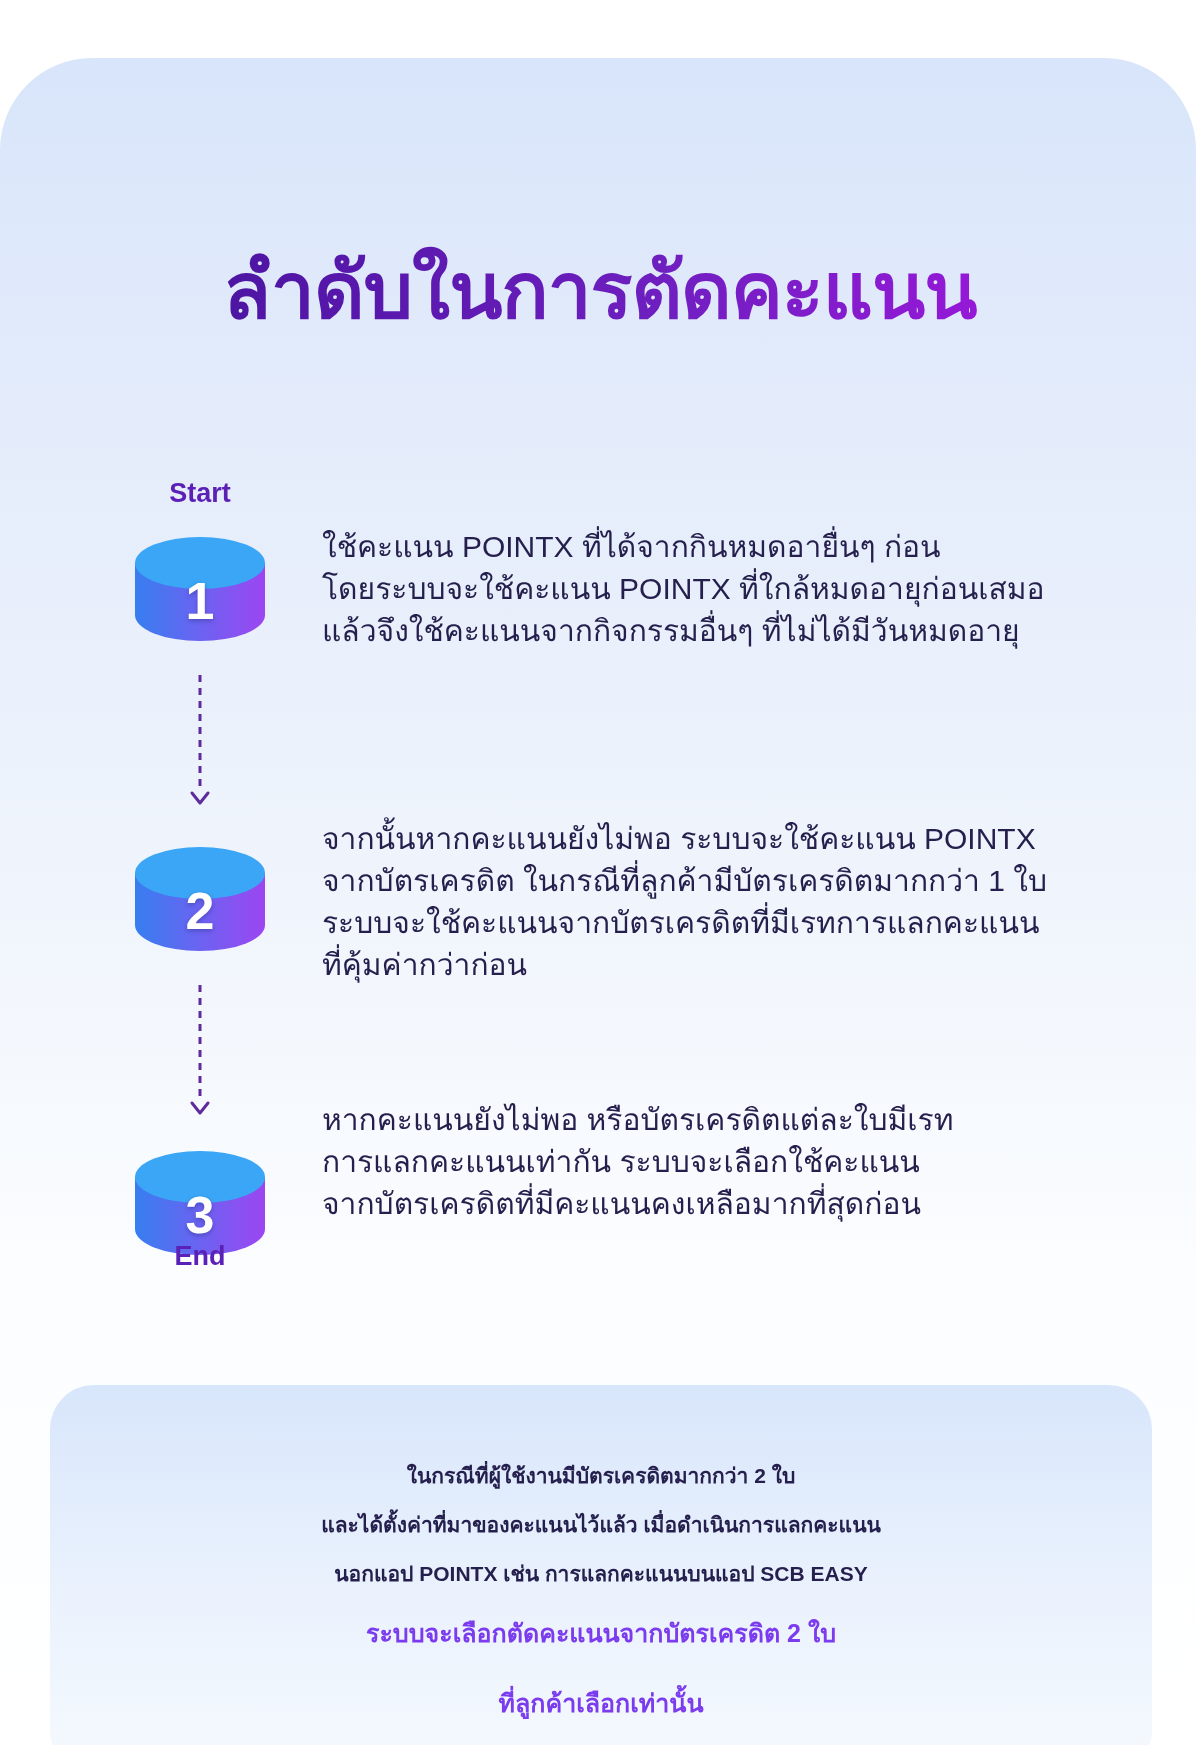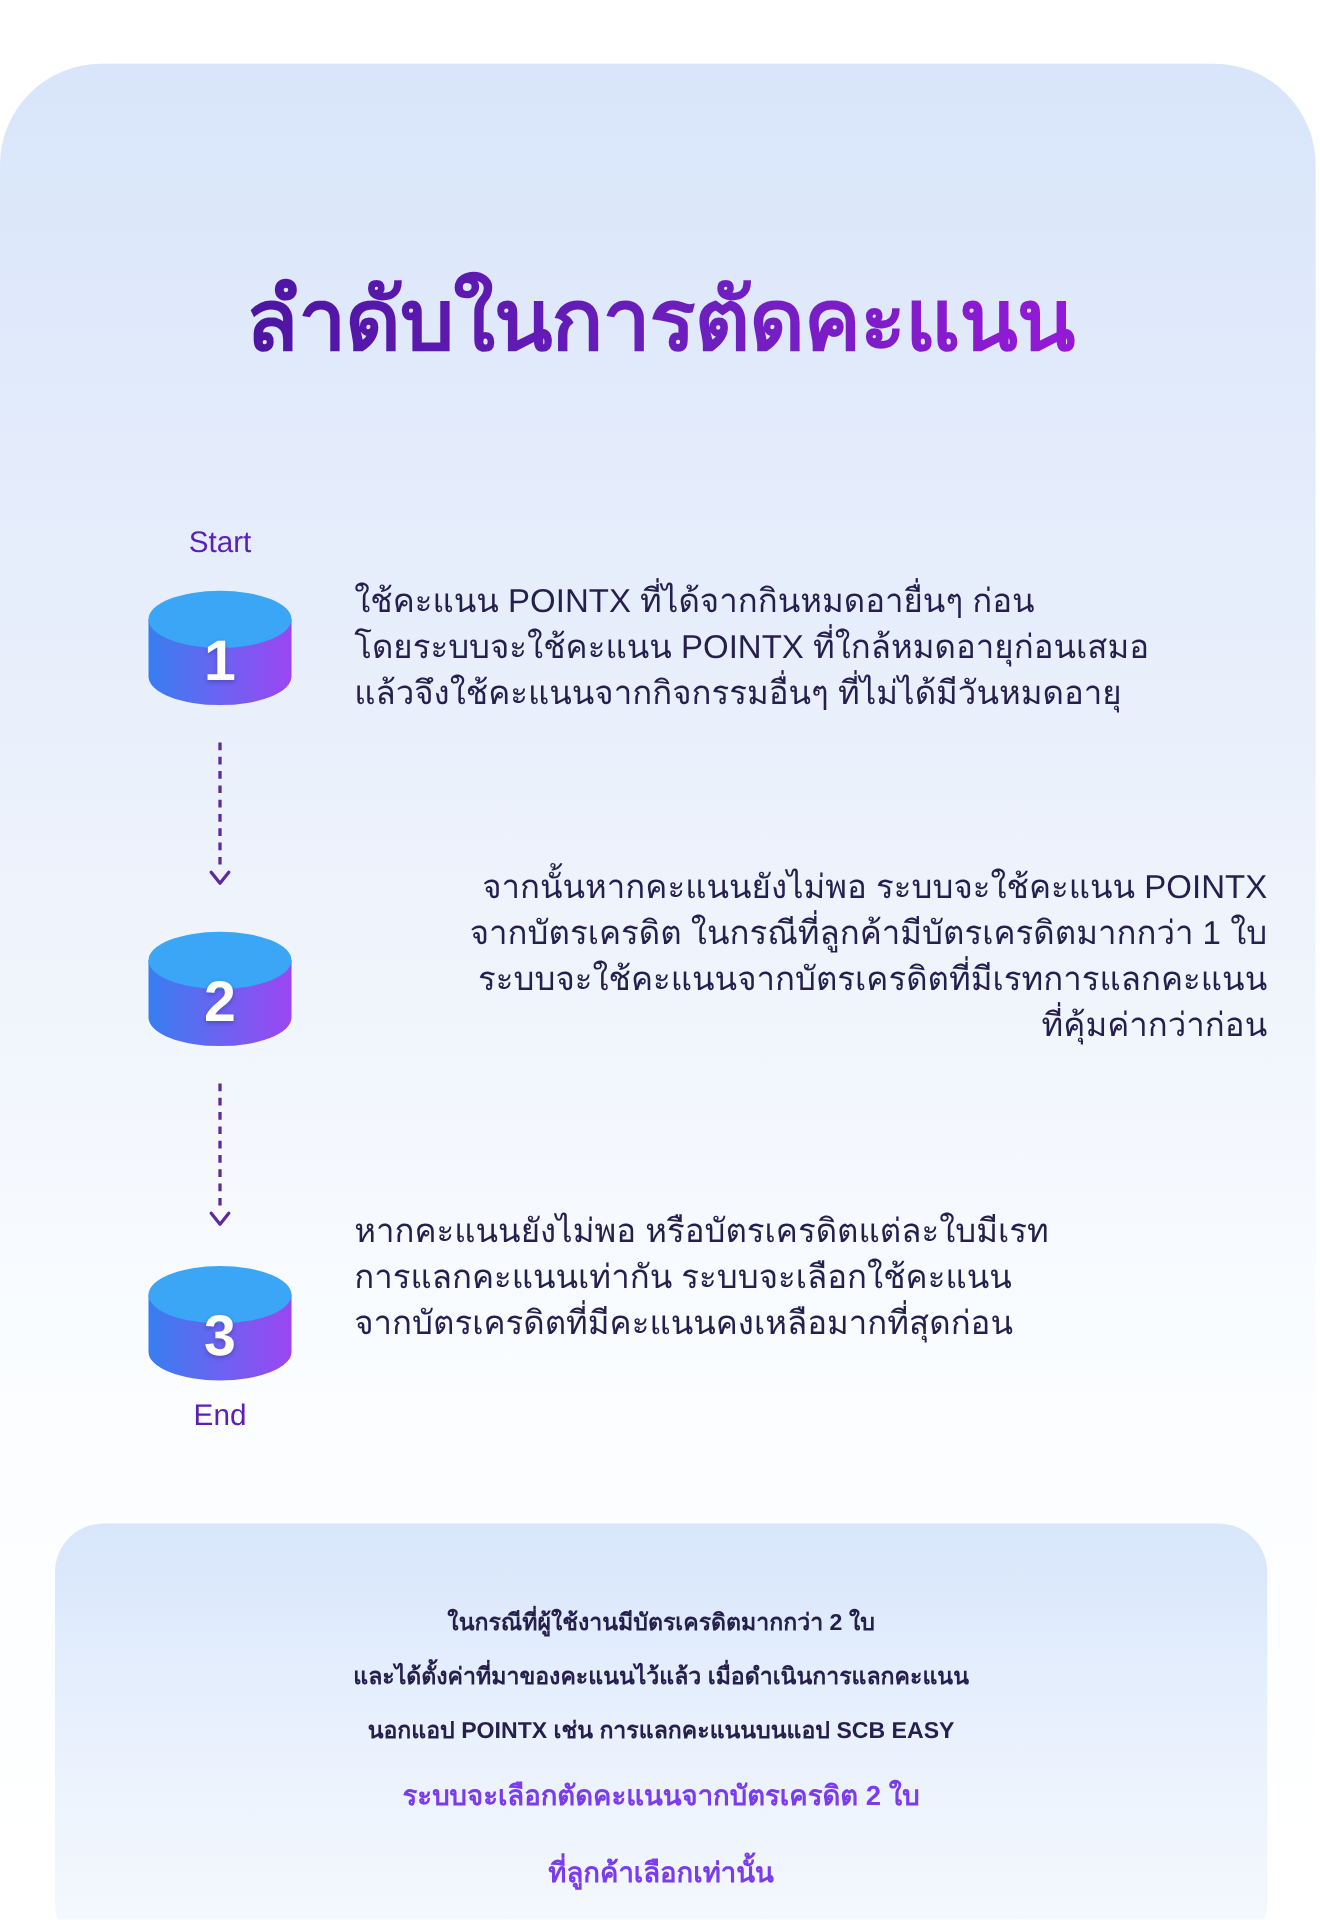--- a/index.html
+++ b/index.html
@@ -33,25 +33,25 @@
     color: transparent;
     white-space: nowrap;
   }
 
   .flow-label {
     position: absolute;
     left: 140px;
     width: 120px;
     text-align: center;
     font-size: 27px;
-    font-weight: 400;
+    font-weight: 700;
     color: #5b21b6;
   }
   .start-label { top: 420px; }
-  .end-label   { top: 1213px; }
+  .end-label   { top: 1183px; }
 
   .cylinder {
     position: absolute;
     left: 133px;
     width: 134px; height: 108px;
   }
   .cyl-1 { top: 477px; }
   .cyl-2 { top: 787px; }
   .cyl-3 { top: 1091px; }
   .cylinder svg { display: block; width: 134px; height: 108px; }
@@ -79,21 +79,21 @@
     position: absolute;
     left: 322px;
     width: 830px;
     font-size: 30px;
     line-height: 42px;
     font-weight: 400;
     color: #251f4d;
     white-space: pre-line;
   }
   .step-text-1 { top: 468px; }
-  .step-text-2 { top: 728px; text-align: right; }
+  .step-text-2 { top: 760px; }
   .step-text-3 { top: 1041px; }
 
   .note-card {
     position: absolute;
     left: 50px; top: 1327px;
     width: 1102px; height: 390px;
     border-radius: 44px;
     background: linear-gradient(180deg, #d8e6fb 0%, #e9f1fd 50%, #f6fafe 100%);
     text-align: center;
     padding-top: 66px;

